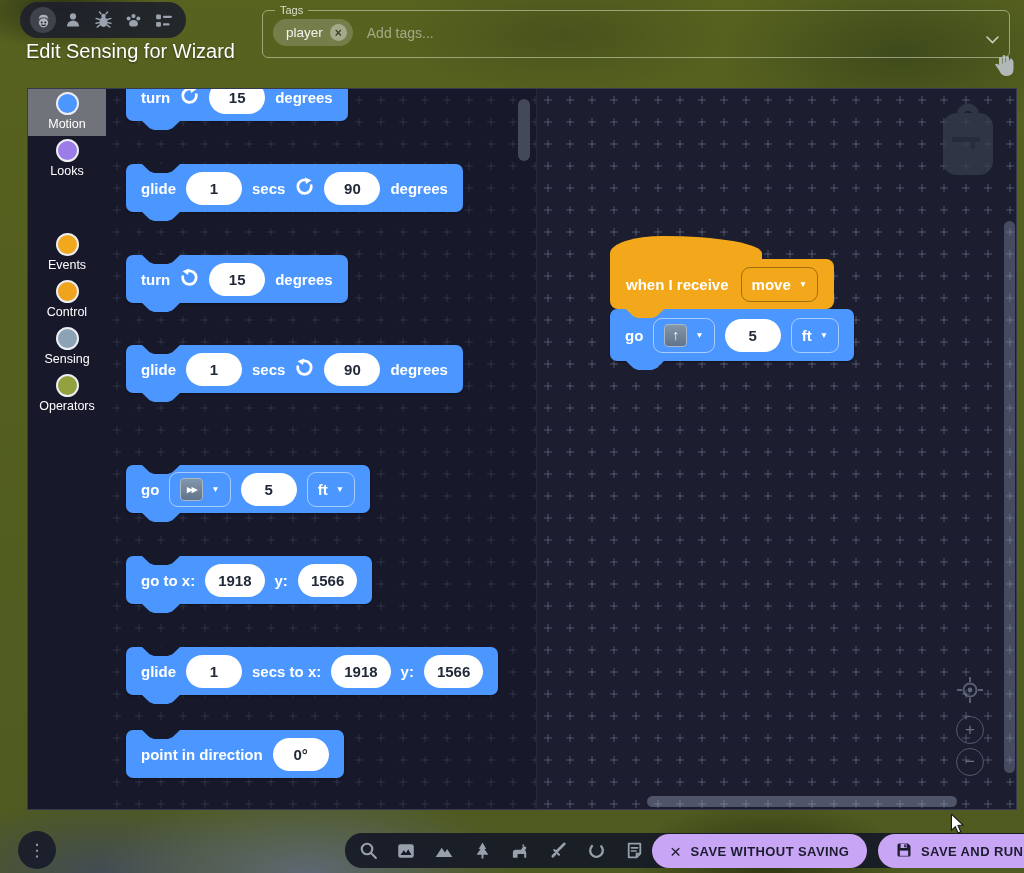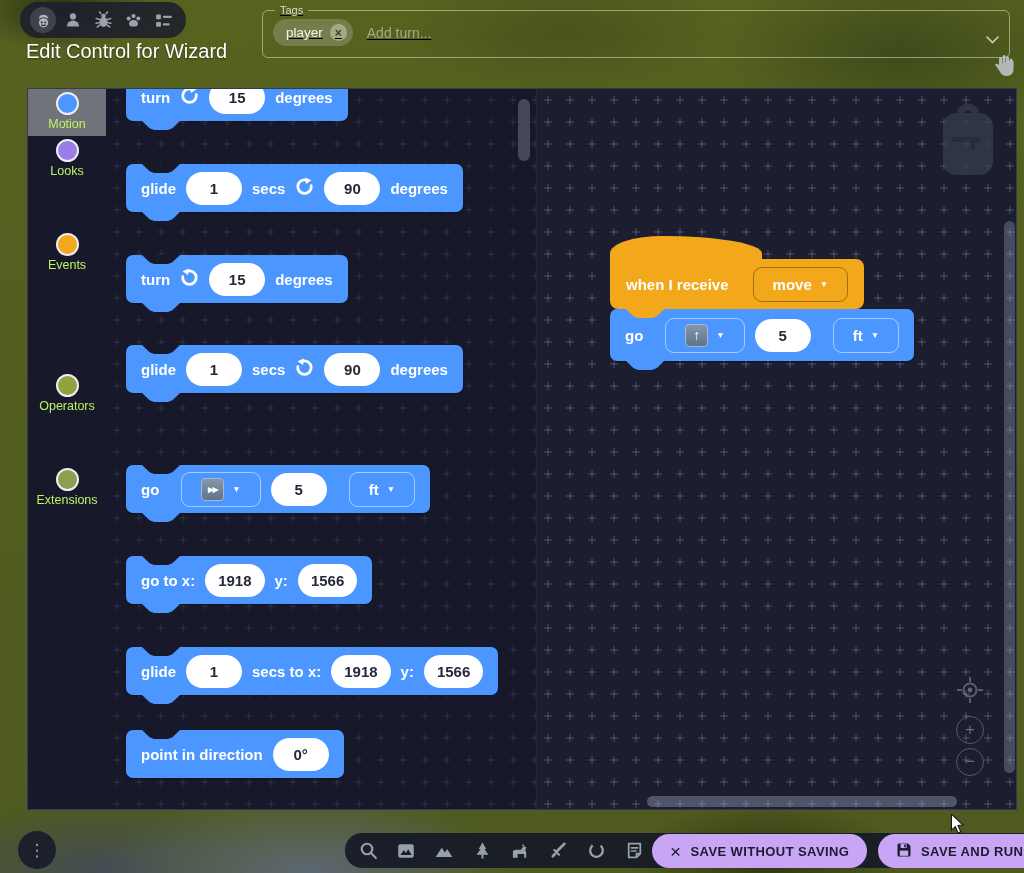--- a/index.html
+++ b/index.html
@@ -16,38 +16,38 @@
       linear-gradient(#57621f,#4e5a20);}
   .abs{position:absolute;}
 
   
   .navpill{left:20px;top:2px;width:166px;height:36px;border-radius:18px;
     background:rgba(28,31,43,.88);display:flex;align-items:center;justify-content:space-evenly;padding:0 6px;}
   .navpill .ic{width:26px;height:26px;display:flex;align-items:center;justify-content:center;border-radius:50%;}
   .navpill .ic.sel{background:rgba(120,126,140,.35);}
   .title{left:26px;top:38px;color:#fff;font-size:20px;line-height:26px;text-shadow:0 1px 2px rgba(0,0,0,.5);}
   fieldset.tags{left:262px;top:4px;width:748px;height:54px;margin:0;border:1px solid rgba(216,224,196,.55);
-    border-radius:6px;padding:2px 10px 6px 10px;position:absolute;text-decoration:underline;}
+    border-radius:6px;padding:2px 10px 6px 10px;position:absolute;}
   fieldset.tags legend{font-size:11px;color:#d9dfc8;padding:0 5px;margin-left:2px;}
   .tagrow{display:flex;align-items:center;gap:14px;margin-top:1px;}
   .chip{display:flex;align-items:center;gap:7px;background:rgba(196,202,190,.28);border-radius:14px;
     height:27px;padding:0 6px 0 13px;color:#f4f4ec;font-size:13.5px;}
   .chipx{width:17px;height:17px;border-radius:50%;background:rgba(235,235,230,.40);color:#39402a;
     font-size:12px;font-weight:700;display:flex;align-items:center;justify-content:center;cursor:pointer;}
   .placeholder{color:rgba(255,255,255,.45);font-size:14px;}
   .chevron{position:absolute;right:10px;top:14px;}
   .hand{left:994px;top:52px;}
 
   
   .panel{left:27px;top:88px;width:990px;height:722px;background:#17182a;border:1px solid rgba(122,140,172,.30);overflow:hidden;}
   .sidebar{left:0;top:0;width:78px;height:720px;}
   .cat{position:absolute;left:0;width:78px;height:47px;display:flex;flex-direction:column;align-items:center;cursor:pointer;}
   .cat.sel{background:#70747a;}
   .cat .dot{width:23px;height:23px;border-radius:50%;border:2px solid #eceef4;margin-top:3px;}
-  .cat .lbl{color:#bef264;font-size:12.5px;margin-top:2px;white-space:nowrap;}
+  .cat .lbl{color:#ffffff;font-size:12.5px;margin-top:2px;white-space:nowrap;}
 
   .palette{left:78px;top:0;width:430px;height:720px;overflow:hidden;background:#17182a;}
   .canvas{left:508px;top:0;width:481px;height:720px;overflow:hidden;background:#1c1d2e;border-left:1px solid rgba(255,255,255,.05);}
   .gridv,.gridh{position:absolute;inset:0;pointer-events:none;}
   .gridv{background:repeating-linear-gradient(to right,transparent 0 10px,var(--gc) 10px 12px,transparent 12px 22px);
     -webkit-mask:repeating-linear-gradient(to bottom,transparent 0 7px,#000 7px 15px,transparent 15px 22px);
     mask:repeating-linear-gradient(to bottom,transparent 0 7px,#000 7px 15px,transparent 15px 22px);}
   .gridh{background:repeating-linear-gradient(to bottom,transparent 0 10px,var(--gc) 10px 12px,transparent 12px 22px);
     -webkit-mask:repeating-linear-gradient(to right,transparent 0 7px,#000 7px 15px,transparent 15px 22px);
     mask:repeating-linear-gradient(to right,transparent 0 7px,#000 7px 15px,transparent 15px 22px);}
@@ -58,21 +58,21 @@
   .sblock{position:absolute;--bc:#4C97FF;--nb:#17182a;height:48px;background:var(--bc);border-radius:7px;
     display:inline-flex;align-items:center;gap:10px;padding:0 15px;color:#fff;font-weight:700;font-size:15px;
     box-shadow:0 1px 2px rgba(0,0,0,.35);cursor:grab;white-space:nowrap;}
   .sblock .notch{position:absolute;top:0;left:16px;width:38px;height:9px;background:var(--nb);
     clip-path:polygon(0 0,100% 0,80% 80%,68% 100%,32% 100%,20% 80%);}
   .sblock .tab{position:absolute;top:100%;left:16px;width:38px;height:9px;background:var(--bc);
     clip-path:polygon(0 0,100% 0,80% 80%,68% 100%,32% 100%,20% 80%);}
   .oval{background:#fff;color:#222a3a;border-radius:17px;height:33px;min-width:56px;padding:0 13px;
     display:flex;align-items:center;justify-content:center;font-weight:700;font-size:15px;cursor:text;}
   .dd{display:flex;align-items:center;gap:8px;border:1.6px solid rgba(255,255,255,.5);border-radius:9px;
-    height:35px;padding:0 19px;cursor:pointer;margin-left:12px;}
+    height:35px;padding:0 10px;cursor:pointer;}
   .caret{font-size:8.5px;line-height:1;}
   .sq{width:23px;height:23px;border-radius:4px;background:linear-gradient(#8496aa,#60748b);
     border:1px solid #a9b7c7;display:flex;align-items:center;justify-content:center;color:#fff;font-weight:700;}
   .sq.ff{font-size:7.5px;letter-spacing:-1px;}
   .sq.up{font-size:14px;}
   .hat{position:absolute;--hat:#F3A81B;height:50px;background:var(--hat);border-radius:0 8px 8px 8px;
     display:inline-flex;align-items:center;gap:12px;padding:0 16px;color:#fff;font-weight:700;font-size:15px;white-space:nowrap;}
   .hat::before{content:'';position:absolute;left:0;top:-23px;width:152px;height:24px;background:var(--hat);
     border-radius:48% 90% 0 0 / 100% 100% 0 0;}
   .hat .tab{position:absolute;top:100%;left:16px;width:38px;height:9px;background:var(--hat);
@@ -136,30 +136,30 @@
     </span>
     <span class="ic">
       <svg width="19" height="19" viewBox="0 0 18 18">
           <rect x="2" y="3.2" width="4.6" height="4.6" rx="1" fill="#9aa2ae"></rect>
           <rect x="2" y="10.4" width="4.6" height="4.6" rx="1" fill="#9aa2ae"></rect>
           <path d="M9.4 5.5 H16 M9.4 12.7 H13.8" stroke="#9aa2ae" stroke-width="2.1" stroke-linecap="round"></path>
         </svg>
     </span>
   </div>
 
-  <div class="abs title">Edit Control for Wizard</div>
+  <div class="abs title">Edit Sensing for Wizard</div>
 
   <fieldset class="tags">
     <legend>Tags</legend>
     <div class="tagrow">
       <span class="chip">
         <span>player</span>
         <span class="chipx">×</span>
       </span>
-      <span class="placeholder">Add turn...</span>
+      <span class="placeholder">Add tags...</span>
     </div>
     <span class="chevron">
       <svg width="13" height="8" viewBox="0 0 13 8">
           <path d="M1 1 L6.5 6.5 L12 1" stroke="#c9cfbd" stroke-width="1.6" fill="none" stroke-linecap="round"></path>
         </svg>
     </span>
   </fieldset>
 
   <span class="abs hand">
     <svg width="24" height="26" viewBox="0 0 24 26" opacity="0.85">
@@ -176,27 +176,31 @@
         <span class="lbl">Motion</span>
         </div>
       <div class="cat" style="top:47px">
         <span class="dot" style="background-color: rgb(155, 124, 232);"></span>
         <span class="lbl">Looks</span>
         </div>
       <div class="cat" style="top:141px">
         <span class="dot" style="background-color: rgb(242, 168, 28);"></span>
         <span class="lbl">Events</span>
         </div>
+      <div class="cat" style="top:188px">
+        <span class="dot" style="background-color: rgb(240, 164, 30);"></span>
+        <span class="lbl">Control</span>
+        </div>
+      <div class="cat" style="top:235px">
+        <span class="dot" style="background-color: rgb(139, 163, 181);"></span>
+        <span class="lbl">Sensing</span>
+        </div>
       <div class="cat" style="top:282px">
         <span class="dot" style="background-color: rgb(147, 162, 63);"></span>
         <span class="lbl">Operators</span>
-        </div>
-      <div class="cat" style="top:376px">
-        <span class="dot" style="background-color: rgb(142, 157, 78);"></span>
-        <span class="lbl">Extensions</span>
         </div>
     </div>
 
     <div class="abs palette">
       <div class="gridv"></div>
       <div class="gridh"></div>
 
       <div class="sblock" style="left:20px;top:-16px">
         <span class="tab"></span>
         <span>turn</span>

